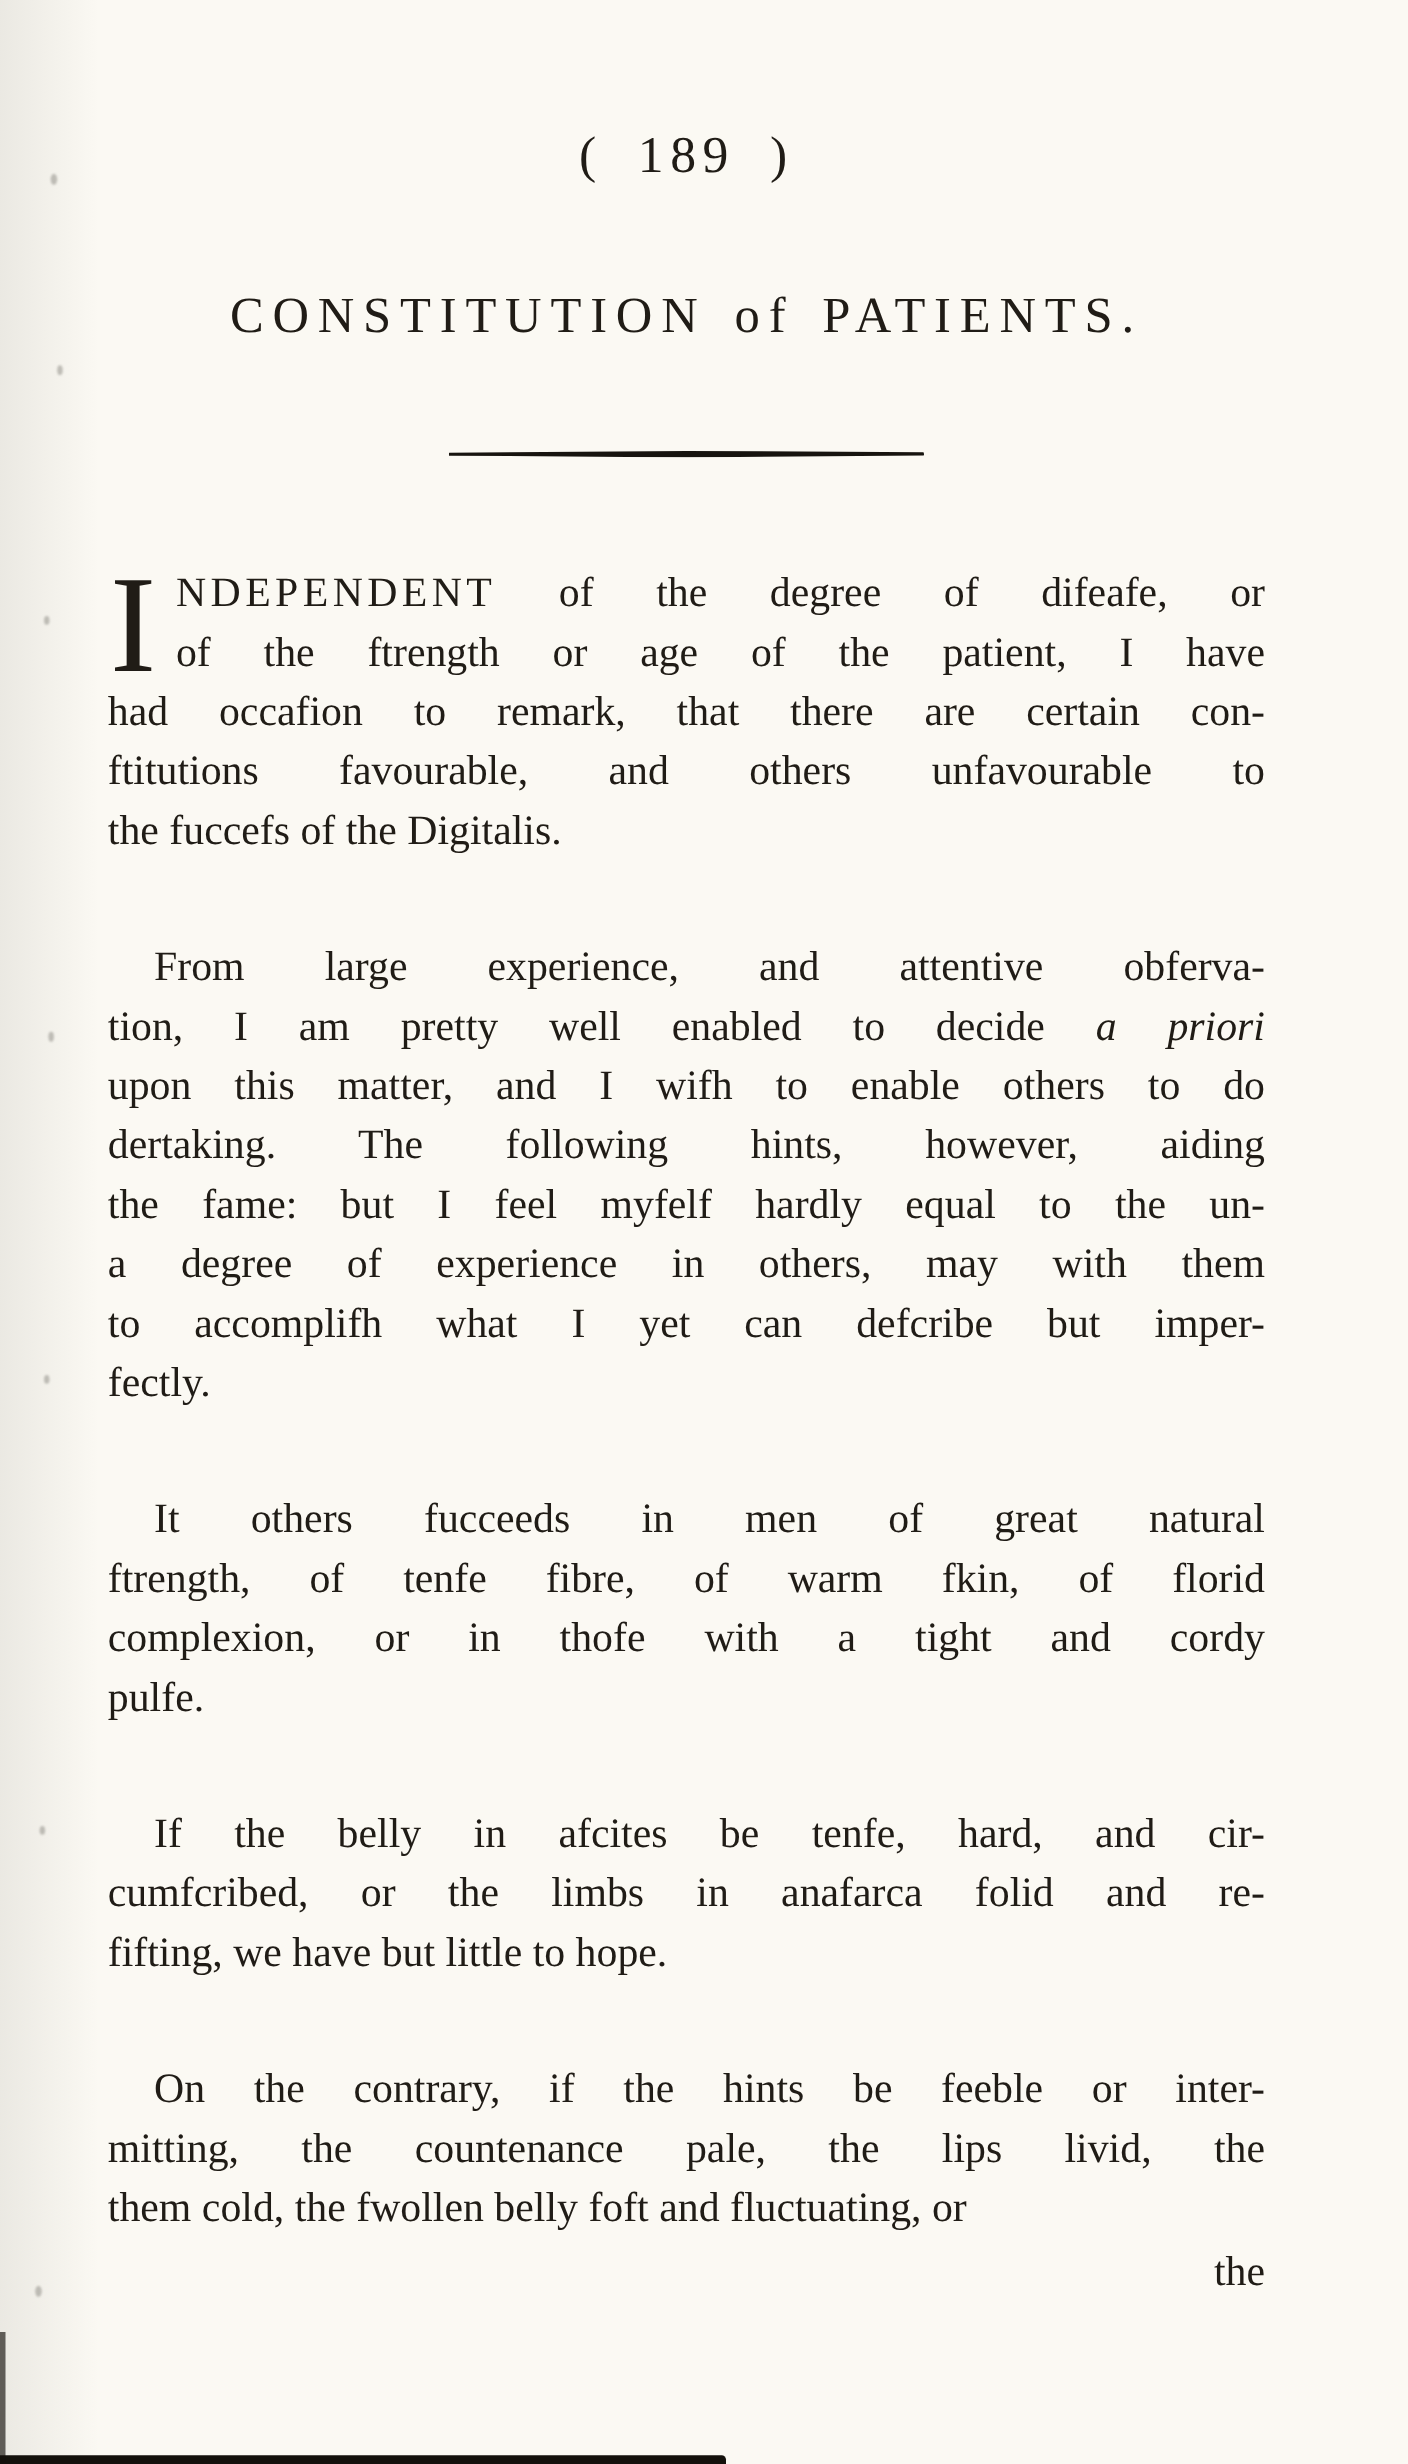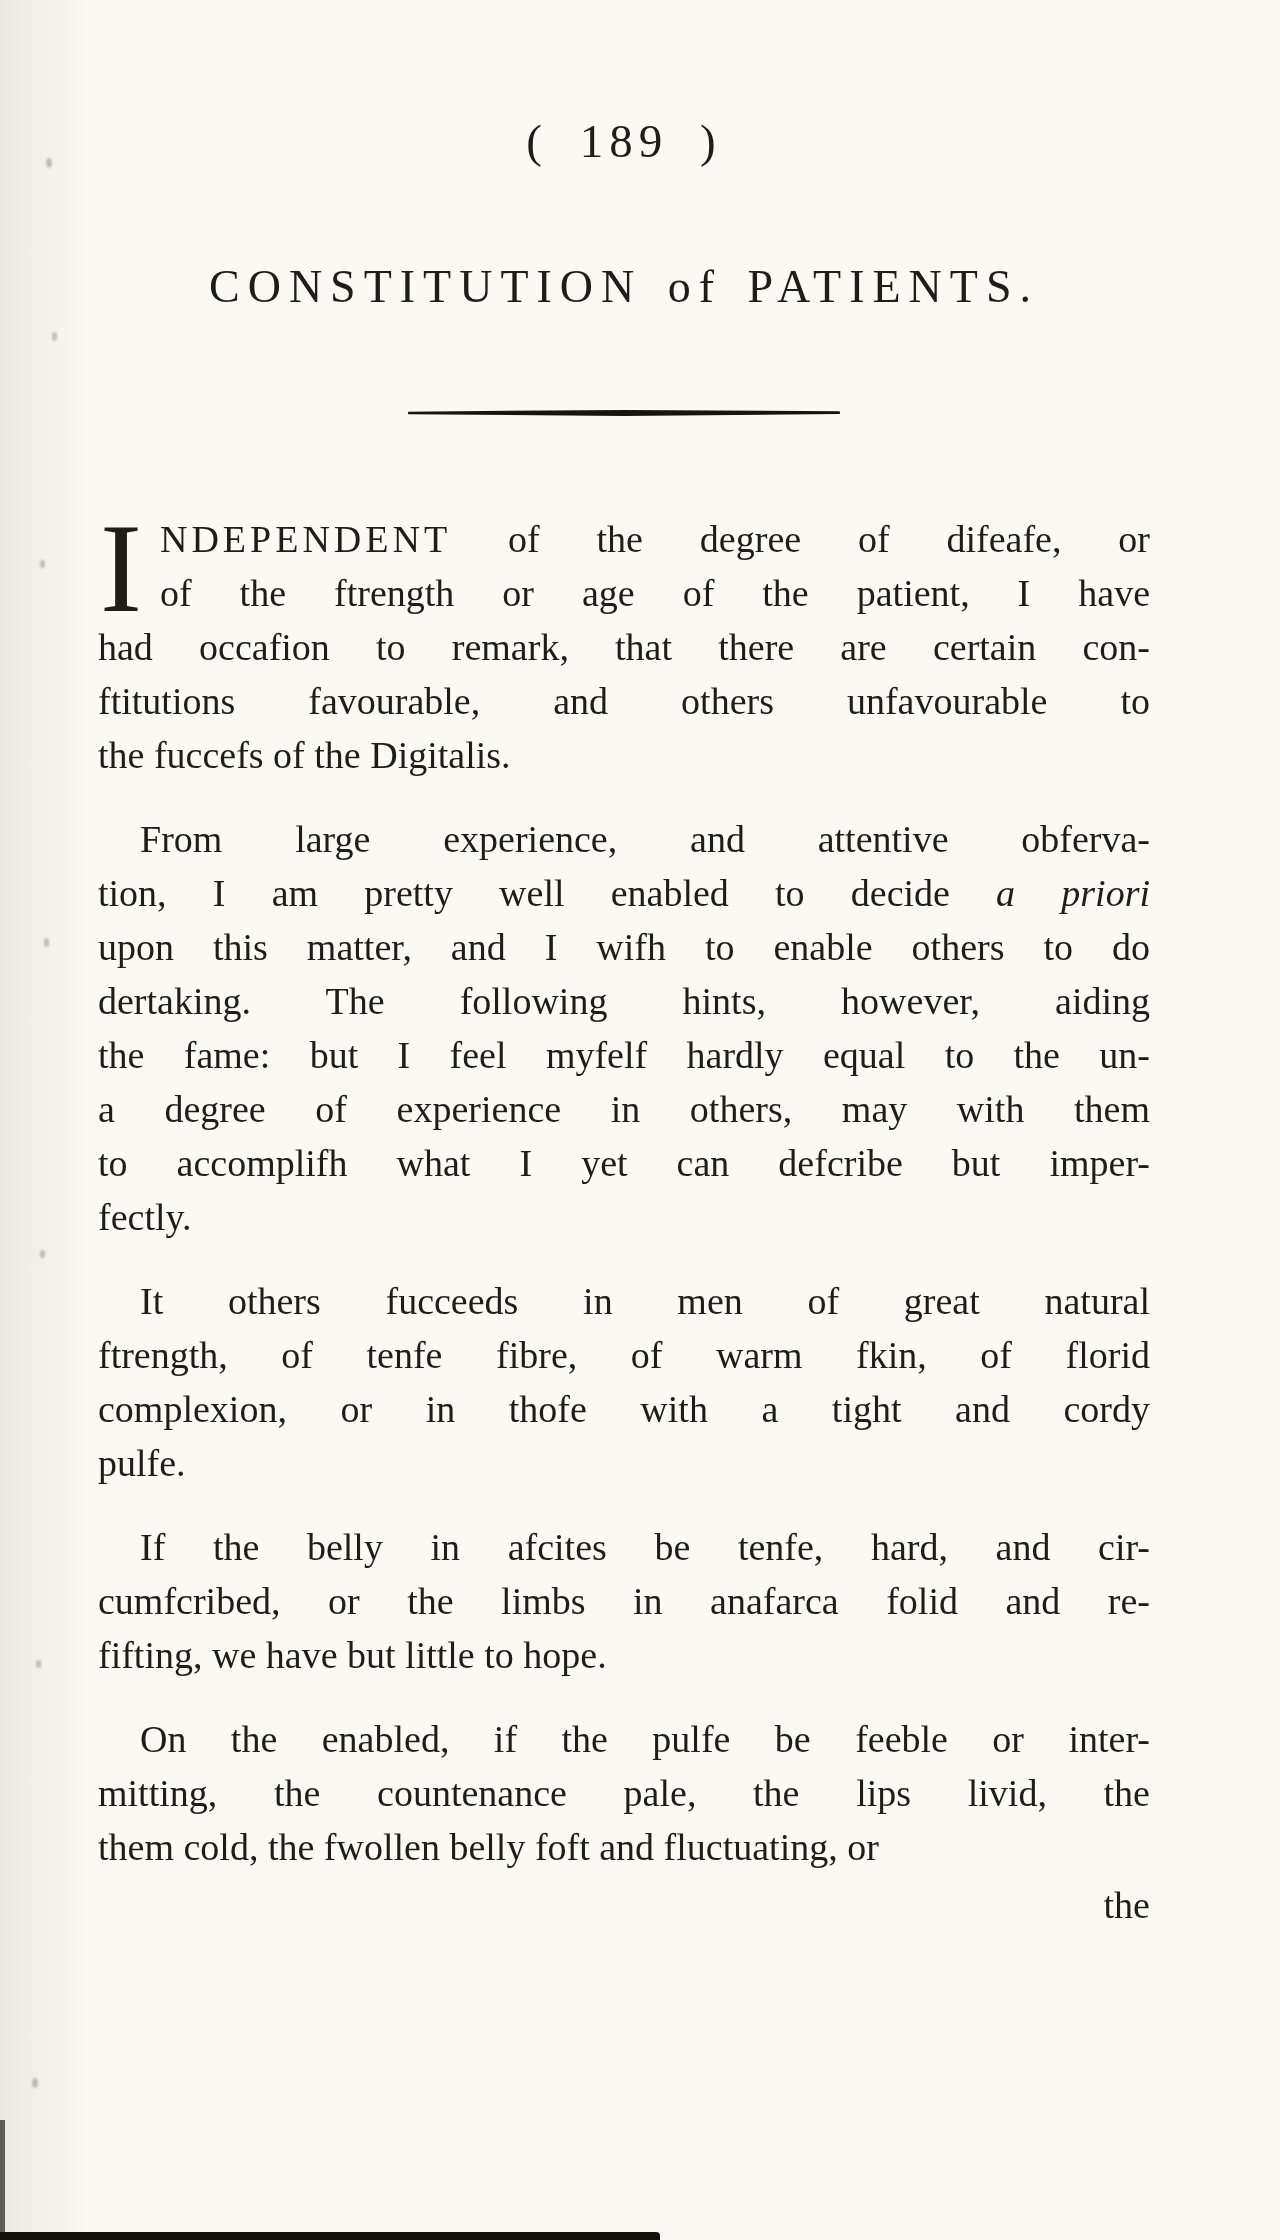--- a/index.html
+++ b/index.html
@@ -53,21 +53,21 @@
     background: #17140f;
     border-radius: 3px;
     clip-path: polygon(0 30%, 50% 0, 100% 22%, 100% 70%, 50% 100%, 0 72%);
   }
   .body-text {
     margin-top: 96px;
     font-size: 38px;
     line-height: 54px;
   }
   .paragraph + .paragraph {
-    margin-top: 30px;
+    margin-top: 70px;
   }
   .line {
     text-align: justify;
     text-align-last: justify;
   }
   .line.last {
     text-align-last: left;
   }
   .line.indent {
     text-indent: 42px;
@@ -148,21 +148,21 @@
         <div class="line">ftrength, of tenfe fibre, of warm fkin, of florid</div>
         <div class="line">complexion, or in thofe with a tight and cordy</div>
         <div class="line last">pulfe.</div>
       </div>
       <div class="paragraph">
         <div class="line indent">If the belly in afcites be tenfe, hard, and cir-</div>
         <div class="line">cumfcribed, or the limbs in anafarca folid and re-</div>
         <div class="line last">fifting, we have but little to hope.</div>
       </div>
       <div class="paragraph">
-        <div class="line indent">On the enabled, if the pulfe be feeble or inter-</div>
+        <div class="line indent">On the contrary, if the hints be feeble or inter-</div>
         <div class="line">mitting, the countenance pale, the lips livid, the</div>
         <div class="line last">them cold, the fwollen belly foft and fluctuating, or</div>
       </div>
     </div>
   <div class="catchword">the</div>
 </div>
 
 <div class="speck" style="left:46px; top:158px; width:6px; height:10px;"></div>
 <div class="speck" style="left:52px; top:332px; width:5px; height:9px;"></div>
 <div class="speck" style="left:40px; top:560px; width:5px; height:8px;"></div>

